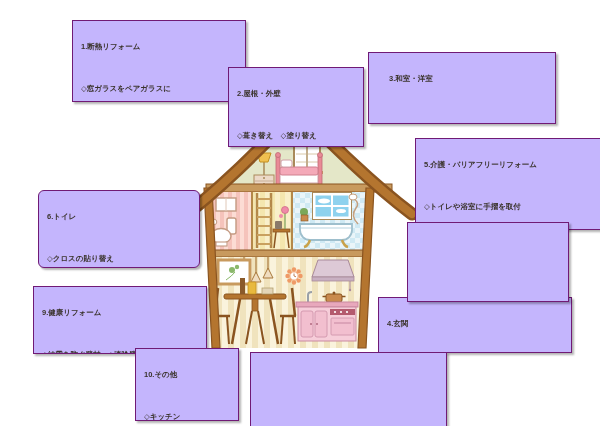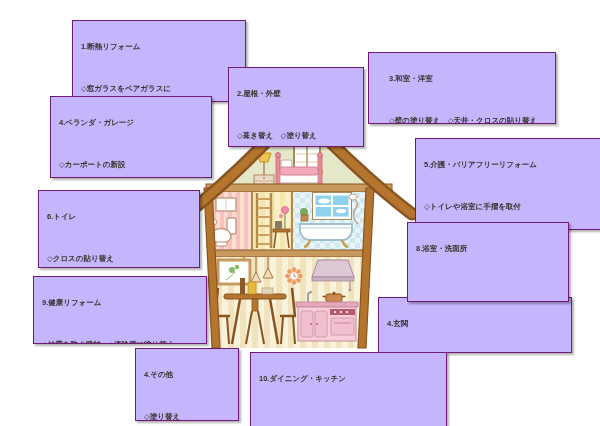--- a/index.html
+++ b/index.html
@@ -23,24 +23,24 @@
     white-space:pre;
   }
   .box .t{font-weight:bold;margin-bottom:9px;}
   .box .i{margin-top:9px;font-weight:bold;}
   .box .i:first-of-type{margin-top:0;}
   .b1{left:72px;top:20px;width:160px;height:70px;}
   .b2{left:228px;top:42px;width:122px;height:68px;margin-top:25px;}
   .b3{left:368px;top:52px;width:162px;height:60px;padding-left:20px;}
   .b4{left:50px;top:96px;width:148px;height:70px;}
   .b5{left:415px;top:138px;width:183px;height:80px;}
-  .b6{left:38px;top:190px;width:148px;height:66px;}
+  .b6{left:38px;top:190px;width:148px;height:66px;border-radius:6px;}
   .b7{left:378px;top:297px;width:180px;height:44px;}
   .b8{left:407px;top:222px;width:148px;height:68px;}
-  .b9{left:33px;top:276px;width:160px;height:56px;}
+  .b9{left:33px;top:286px;width:160px;height:56px;}
   .b10{left:250px;top:352px;width:183px;height:63px;}
   .b11{left:135px;top:348px;width:90px;height:61px;}
   .house{position:absolute;left:180px;top:98px;z-index:1;}
 </style>
 </head>
 <body>
 
 <div class="stage">
 
   <svg class="house" width="240" height="256" viewBox="0 0 240 256">
@@ -265,64 +265,55 @@
   </div>
 
   <div class="box b2">
     <div class="t">2.屋根・外壁</div>
     <div class="i">◇葺き替え　◇塗り替え</div>
     
   </div>
 
   <div class="box b3">
     <div class="t">3.和室・洋室</div>
-    <div class="i">◇壁の塗り替え　◇天井・クロスの貼り替え</div>
-    
-  </div>
-
-  <div class="box b4">
-    <div class="t">4.ベランダ・ガレージ</div>
-    <div class="i">◇カーポートの新設</div>
-    
-    
-  </div>
+    
+  </div>
+
 
   <div class="box b5">
     <div class="t">5.介護・バリアフリーリフォーム</div>
     <div class="i">◇トイレや浴室に手摺を取付</div>
     
     
   </div>
 
   <div class="box b6">
     <div class="t">6.トイレ</div>
     <div class="i">◇クロスの貼り替え</div>
     
   </div>
 
   <div class="box b7">
     <div class="t">4.玄関</div>
     
   </div>
 
   <div class="box b8">
-    <div class="t">8.浴室・洗面所</div>
     
   </div>
 
   <div class="box b9">
     <div class="t">9.健康リフォーム</div>
     <div class="i">◇結露を防ぐ壁材　◇漆喰壁に塗り替え</div>
     
   </div>
 
   <div class="box b10">
-    <div class="t">10.ダイニング・キッチン</div>
     
   </div>
 
   <div class="box b11">
-    <div class="t">4.その他</div>
-    <div class="i">◇塗り替え</div>
+    <div class="t">10.その他</div>
+    <div class="i">◇キッチン</div>
     
   </div>
 
 </div>
 
 </body></html>

